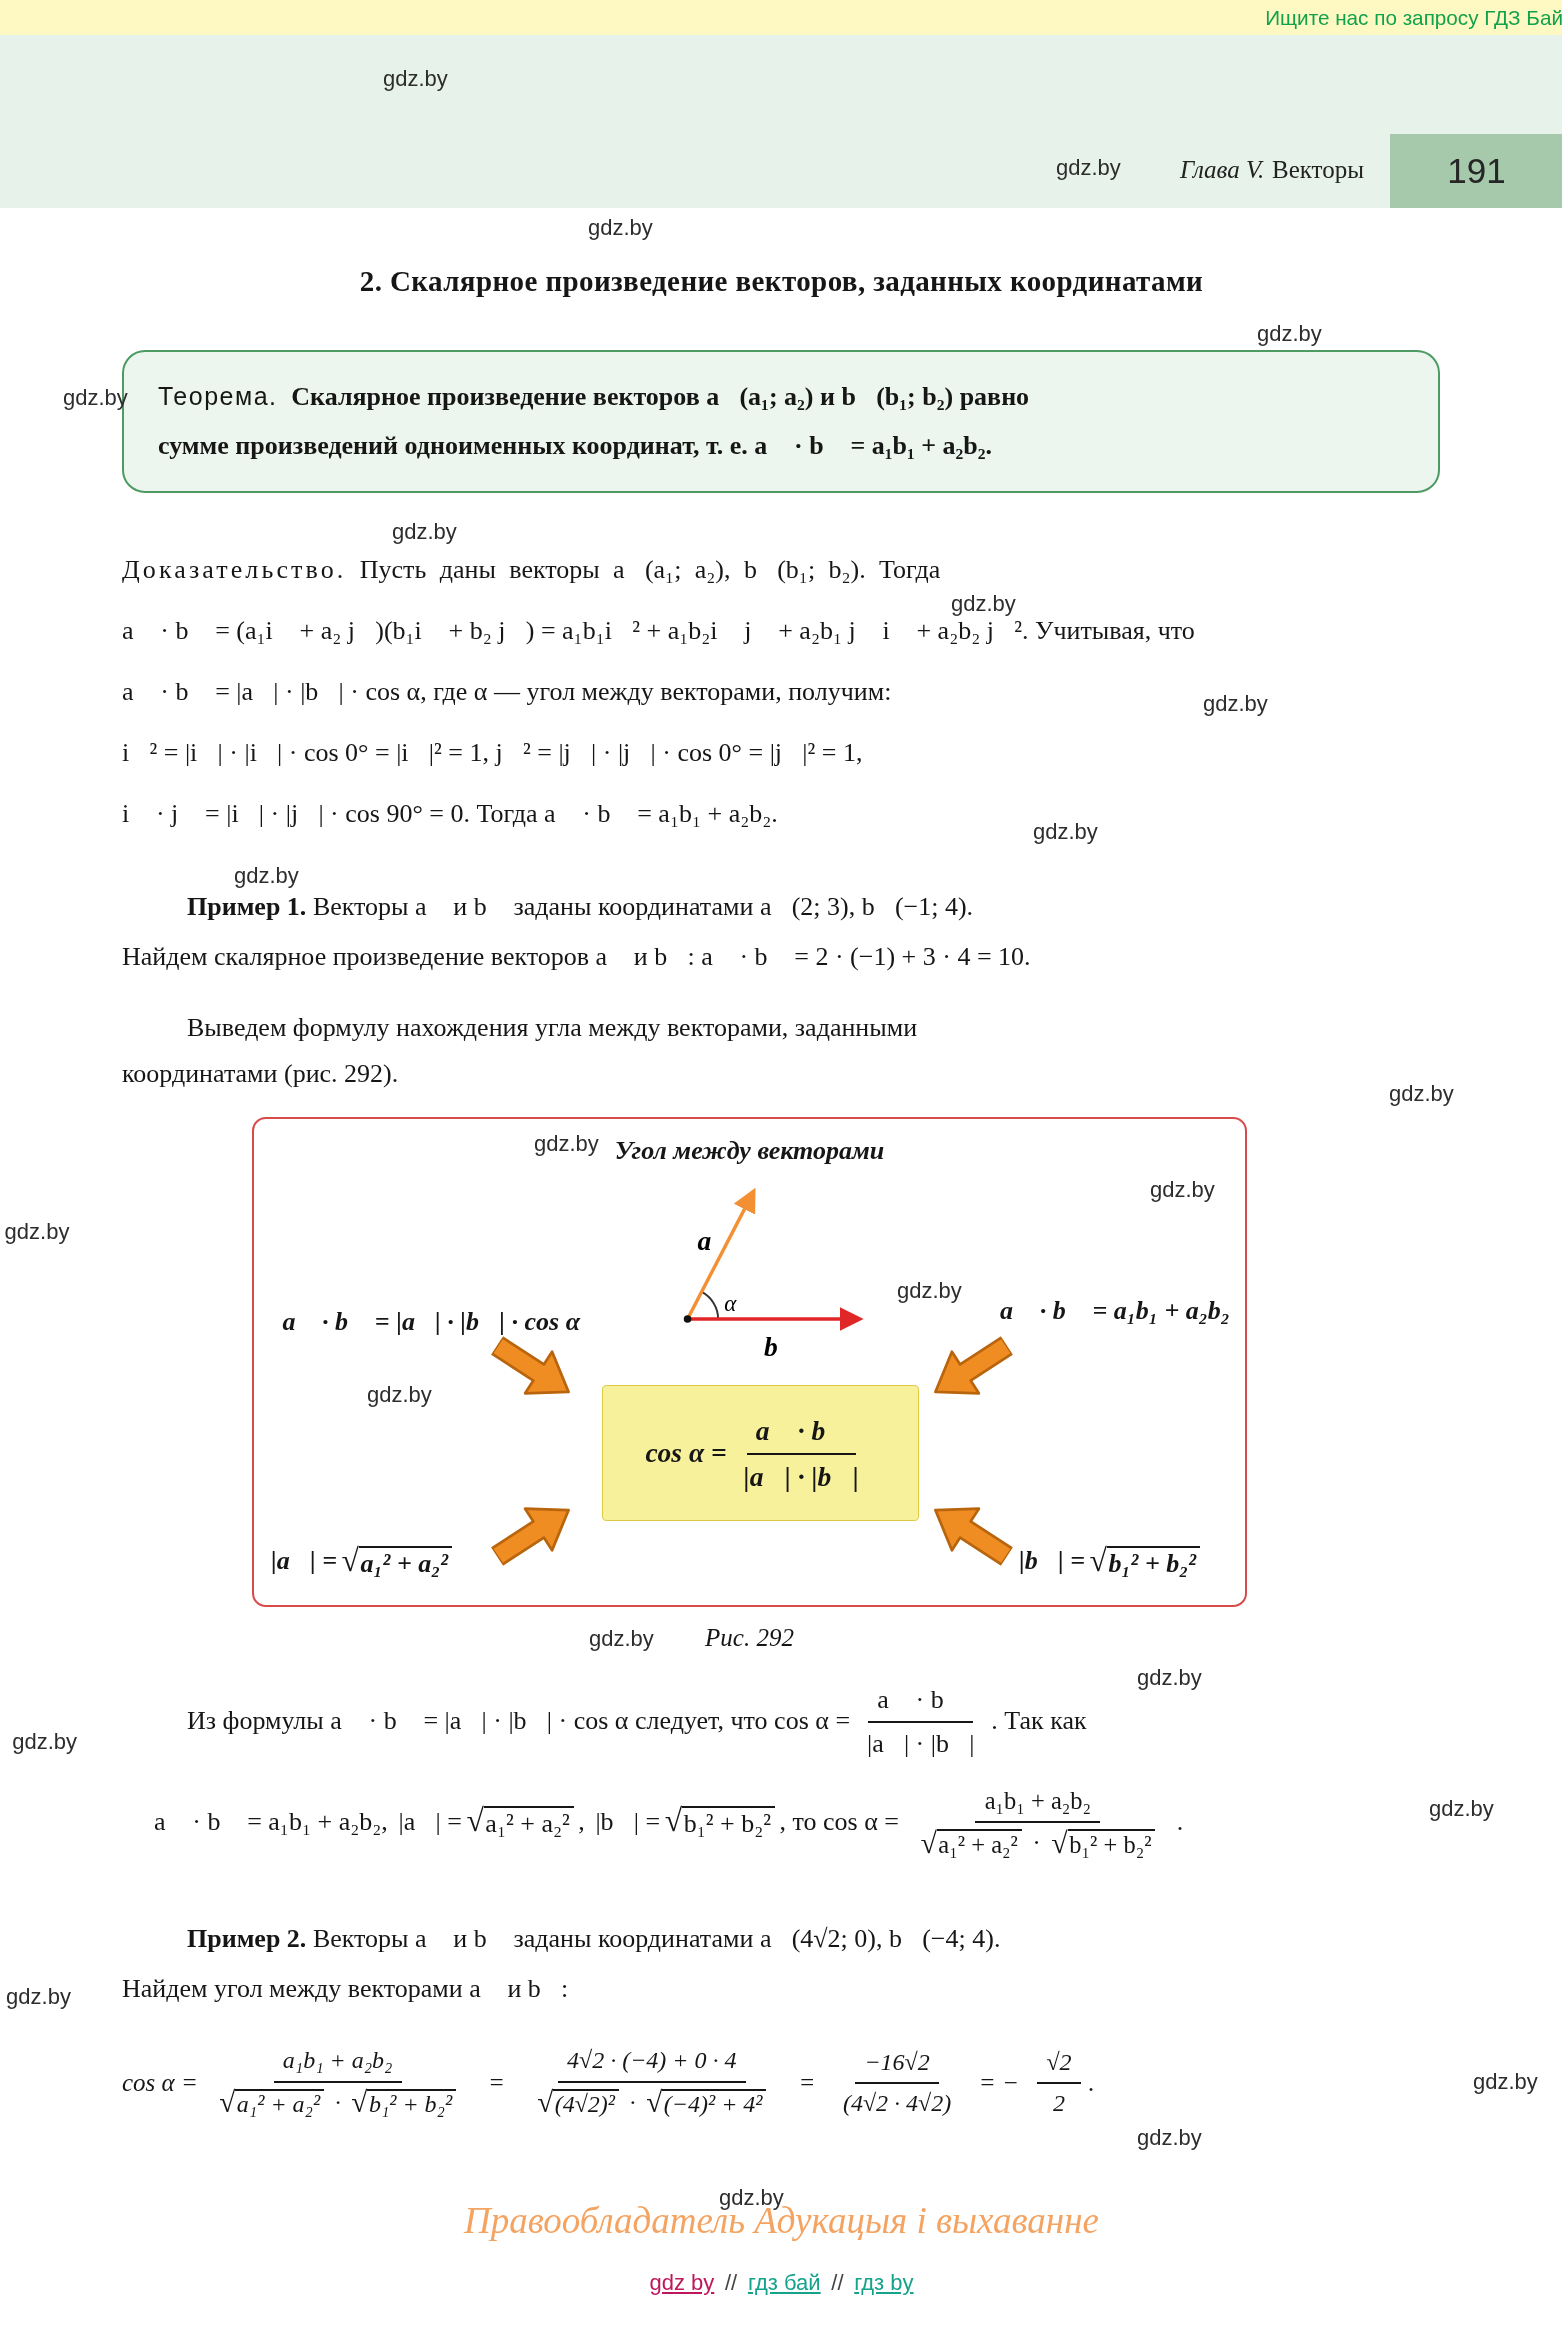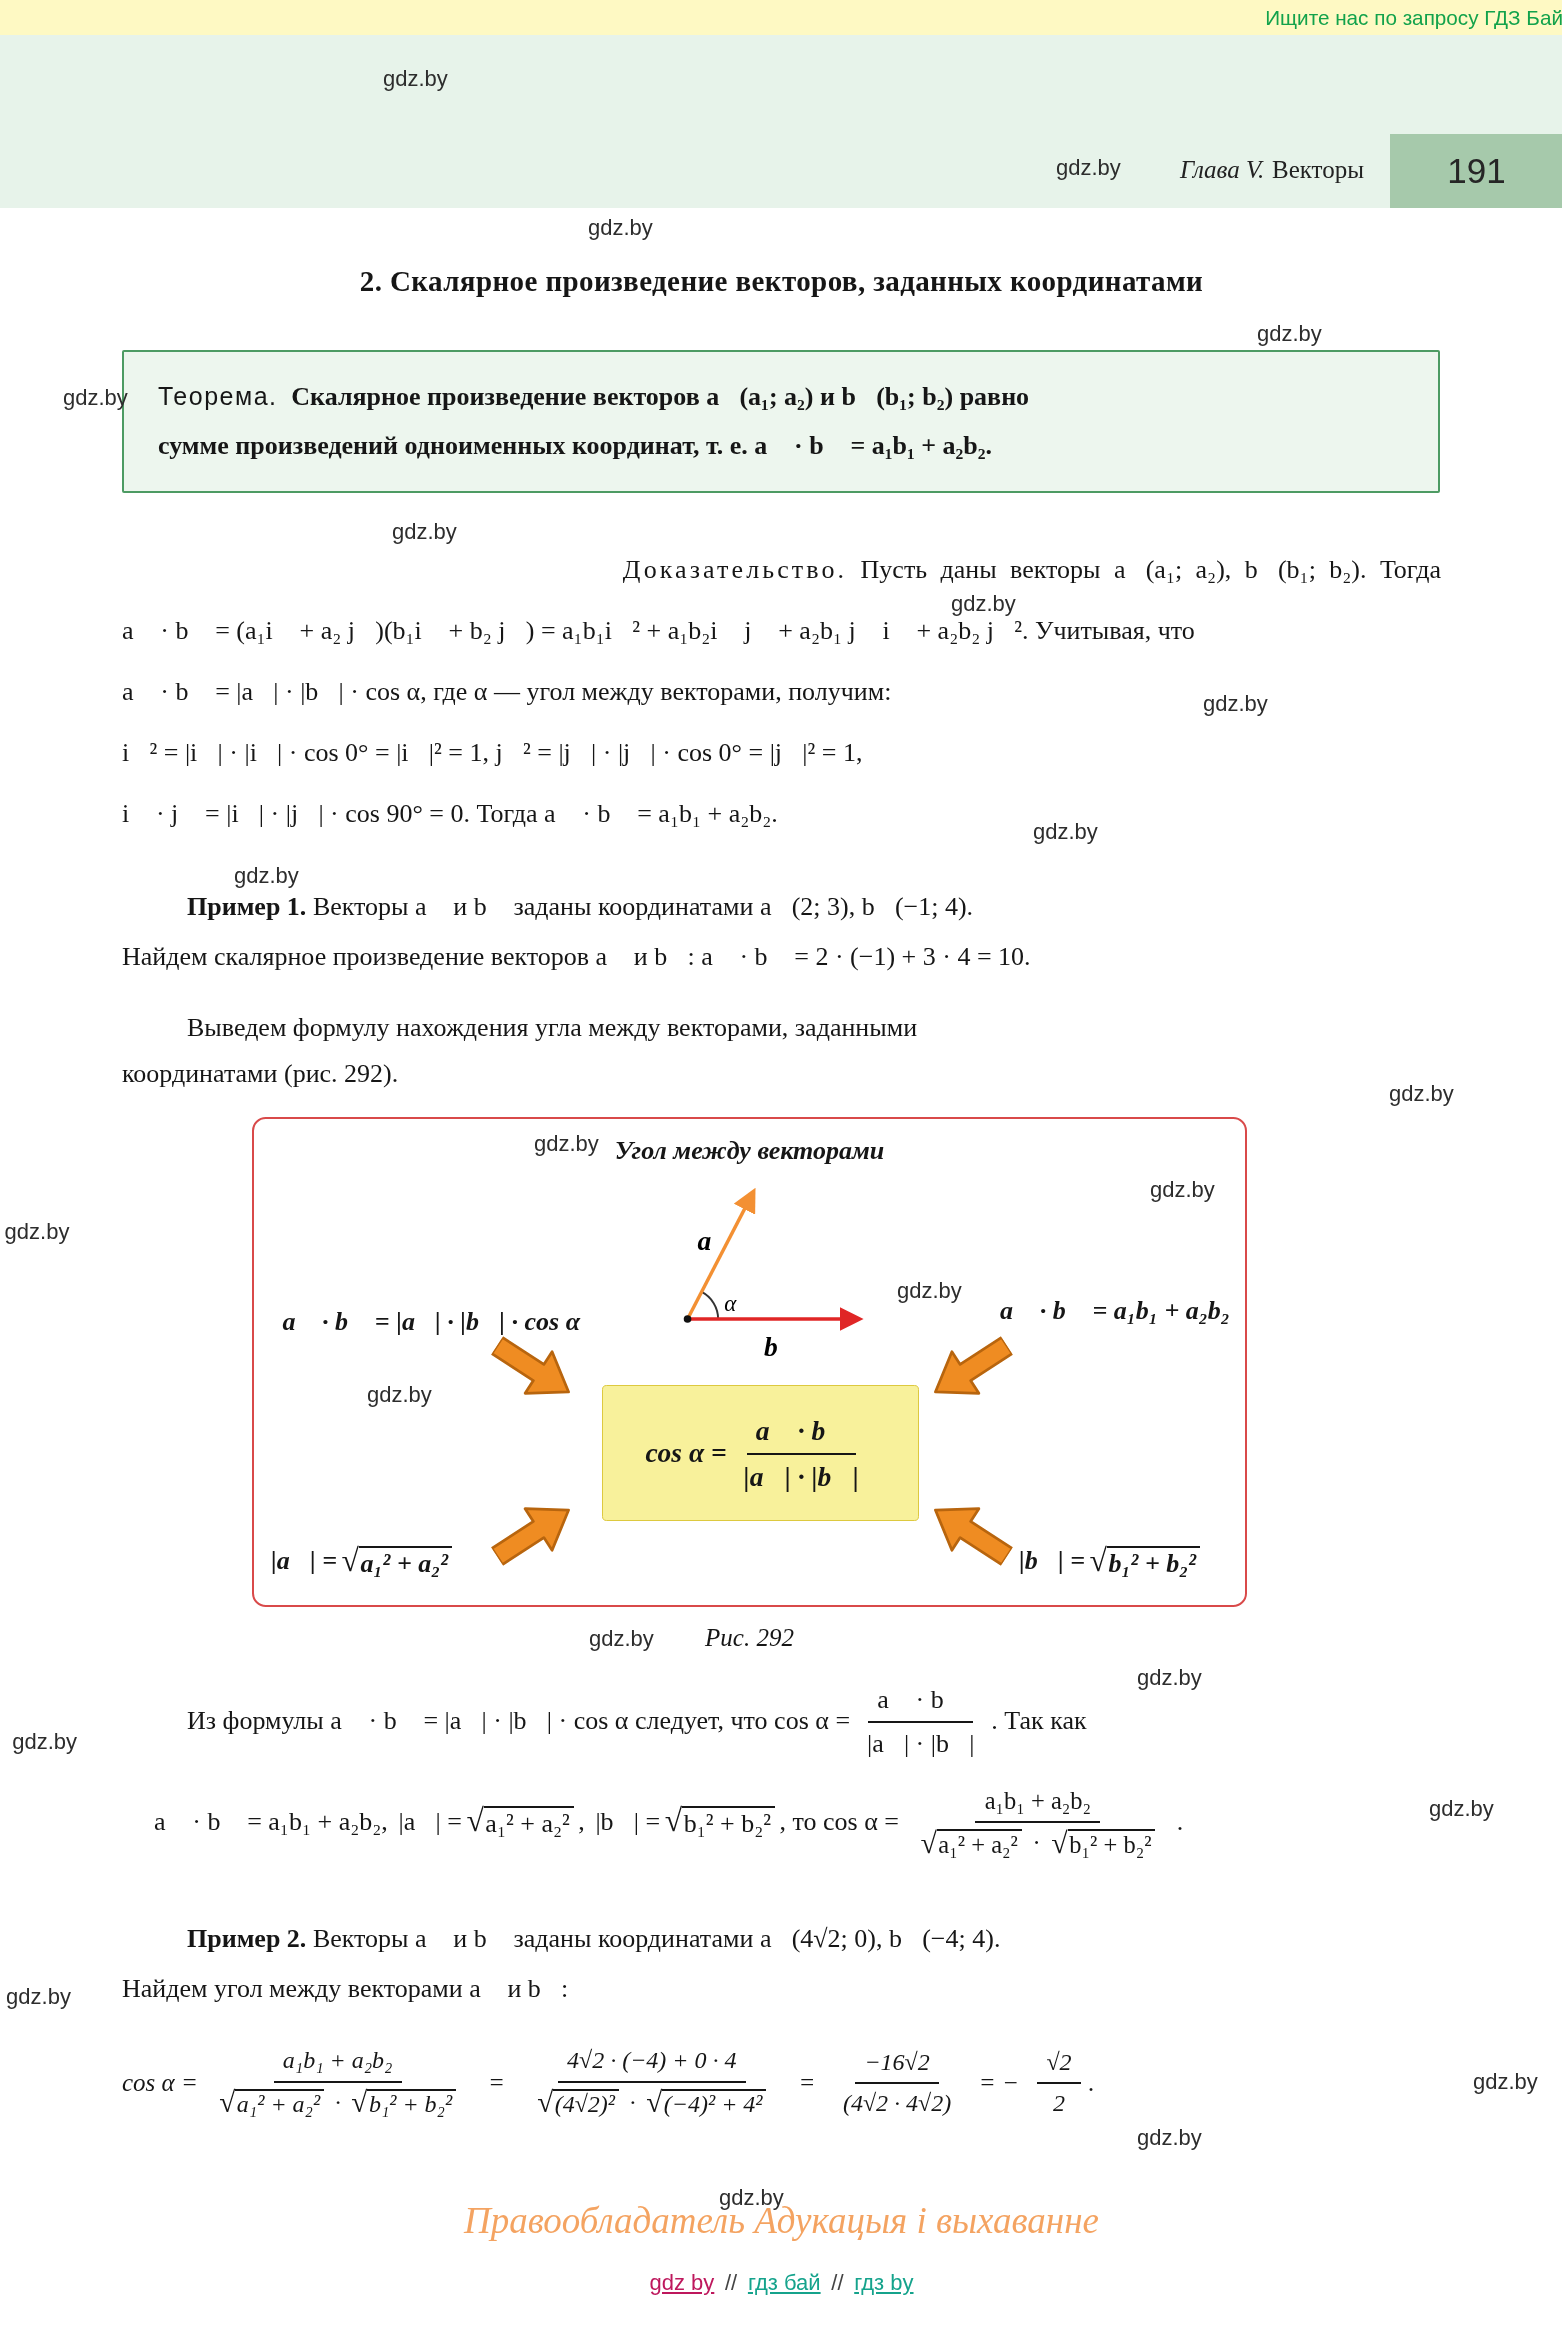--- a/index.html
+++ b/index.html
@@ -14,29 +14,29 @@
   .chapter { position:absolute; right:199px; bottom:24.5px; font-size:25px; color:#222; white-space:nowrap; }
   .chapter-it { font-style:italic; margin-right:7.7px; }
   .page-num-box { position:absolute; right:0; bottom:0; width:173px; height:74px; background:#a6c9ab;
     display:flex; align-items:center; justify-content:center;
     font-family:"Liberation Sans", sans-serif; font-size:35px; color:#262626; }
 
   .content { position:absolute; top:208px; left:0; right:0; padding:8px 122px; }
 
   .title { margin-top:49px; font-size:29px; font-weight:bold; text-align:center; letter-spacing:0.4px; }
 
-  .theorem-box { margin-top:52px; width:1318px; background:#edf6ee; border:2.3px solid #4d9b63; border-radius:2px;
+  .theorem-box { margin-top:52px; width:1318px; background:#edf6ee; border:2.3px solid #4d9b63; border-radius:23px;
     padding:20px 34px 21.4px; }
   .t-line { font-size:26px; line-height:49px; font-weight:bold; }
   .t-label { font-family:"Liberation Sans", sans-serif; font-weight:normal; letter-spacing:1.5px; font-size:25px; margin-right:13.8px; }
 
   .proof { margin-top:46px; font-size:26px; }
   .proof .pline { line-height:61px; }
   .spread { letter-spacing:3.1px; }
-  .ws { word-spacing:6.9px;text-align:right; }
+  .ws { word-spacing:6.9px; }
 
   .example { margin-top:38px; font-size:26px; }
   .example .pline { line-height:50px; }
   .ex-label { font-weight:bold; }
   .indent { text-indent:65px; }
 
   .lead { margin-top:23px; font-size:26px; }
   .lead .pline { line-height:46px; }
 
   

